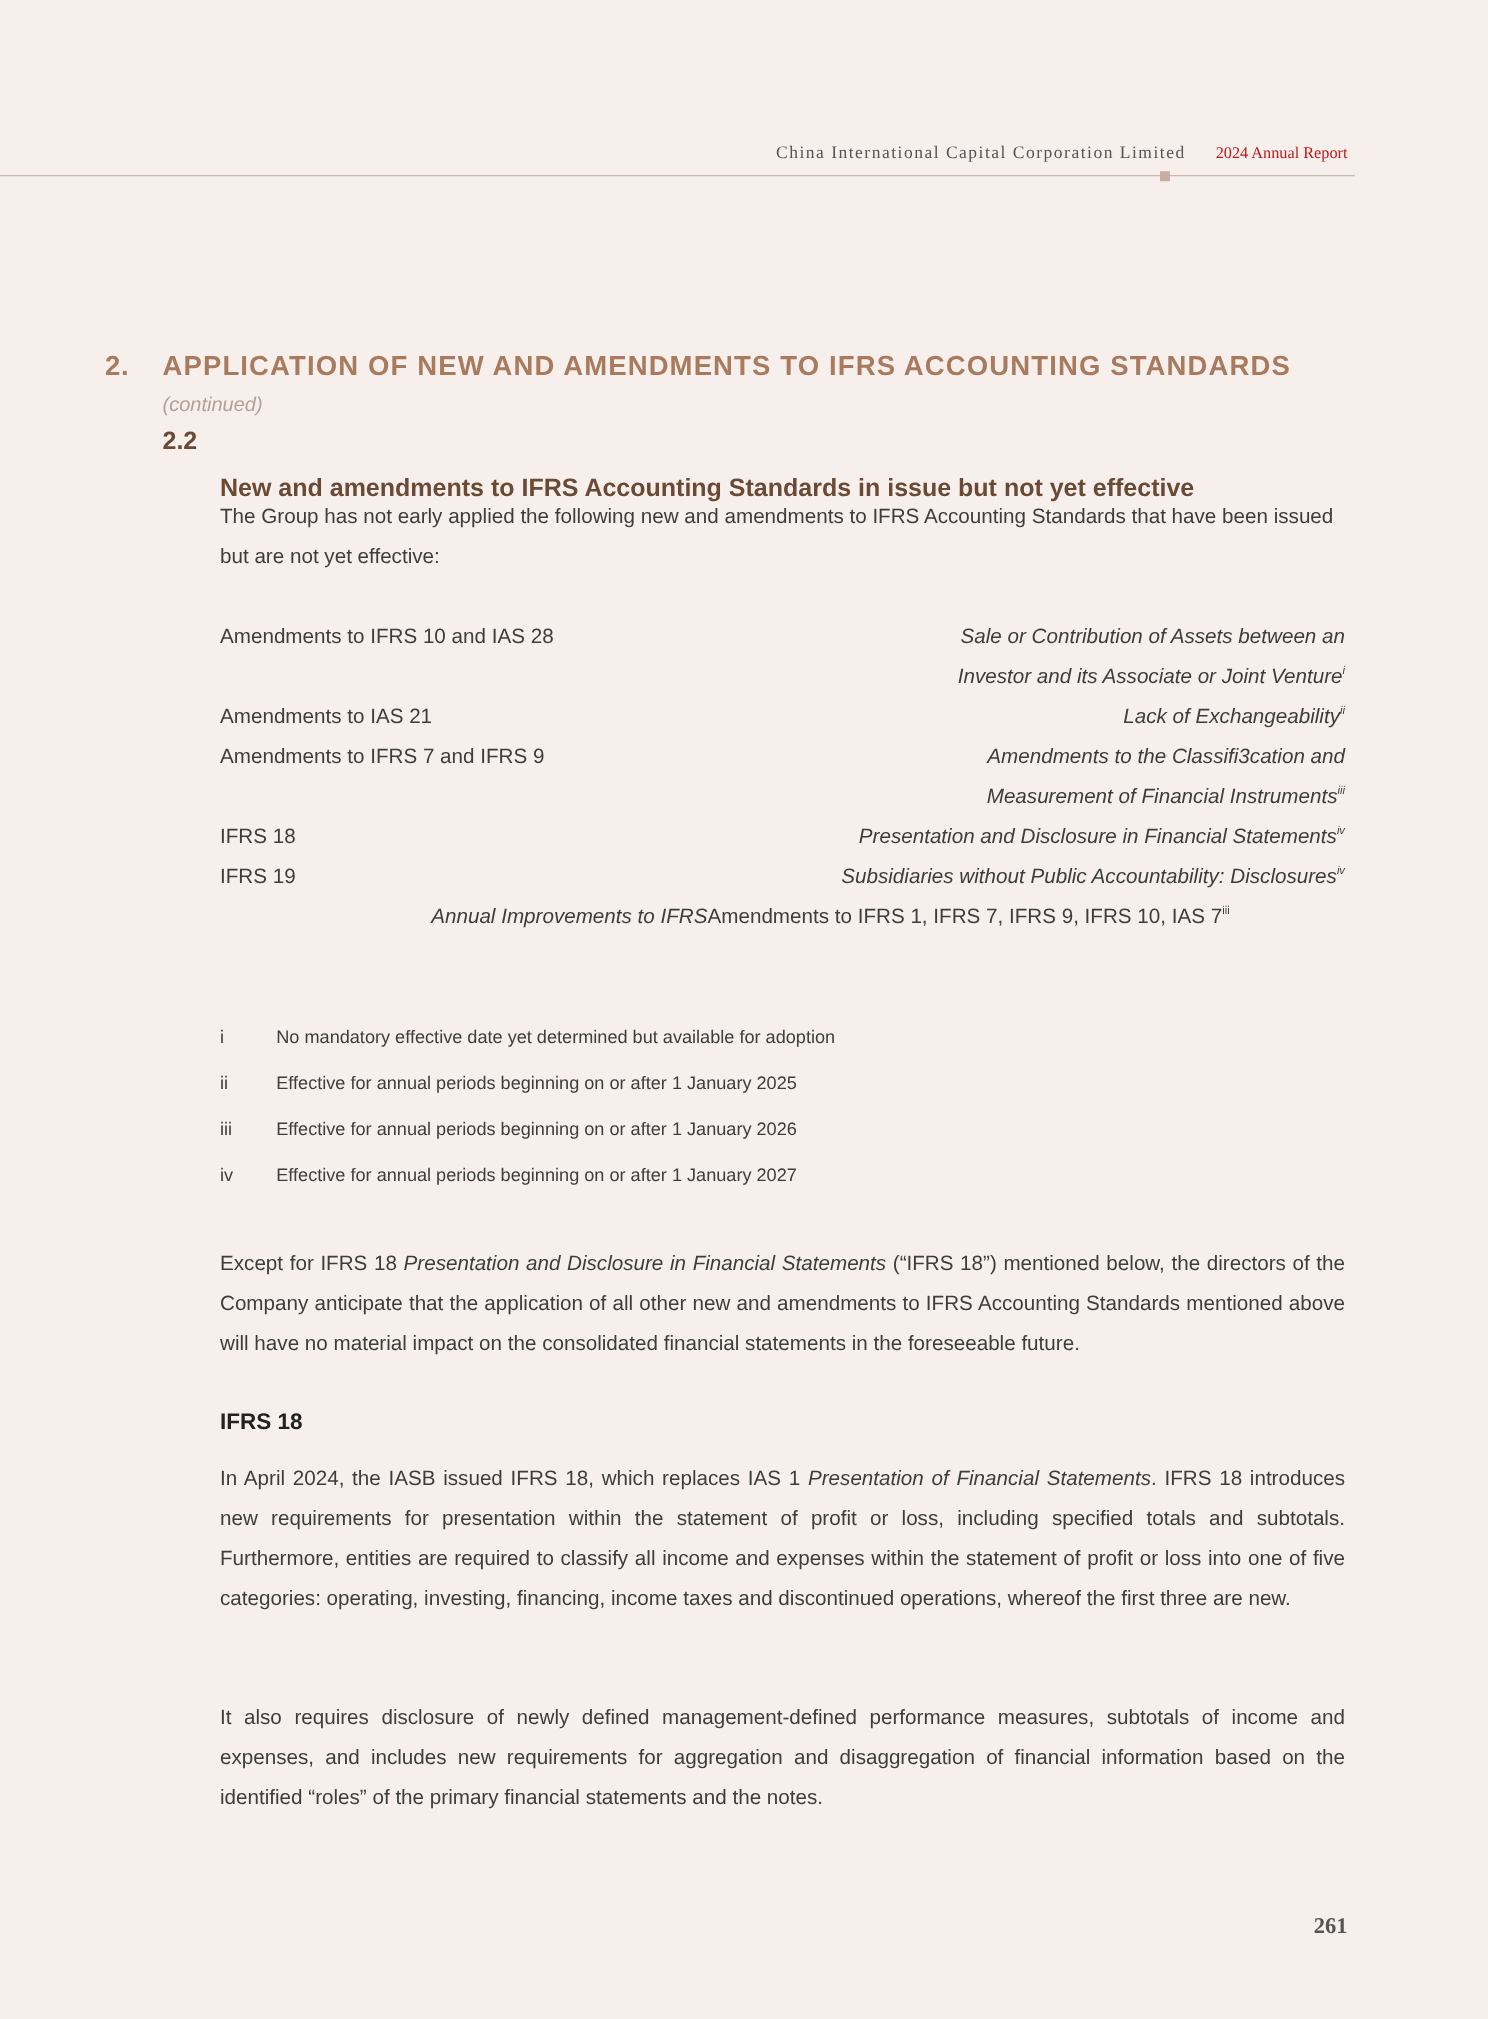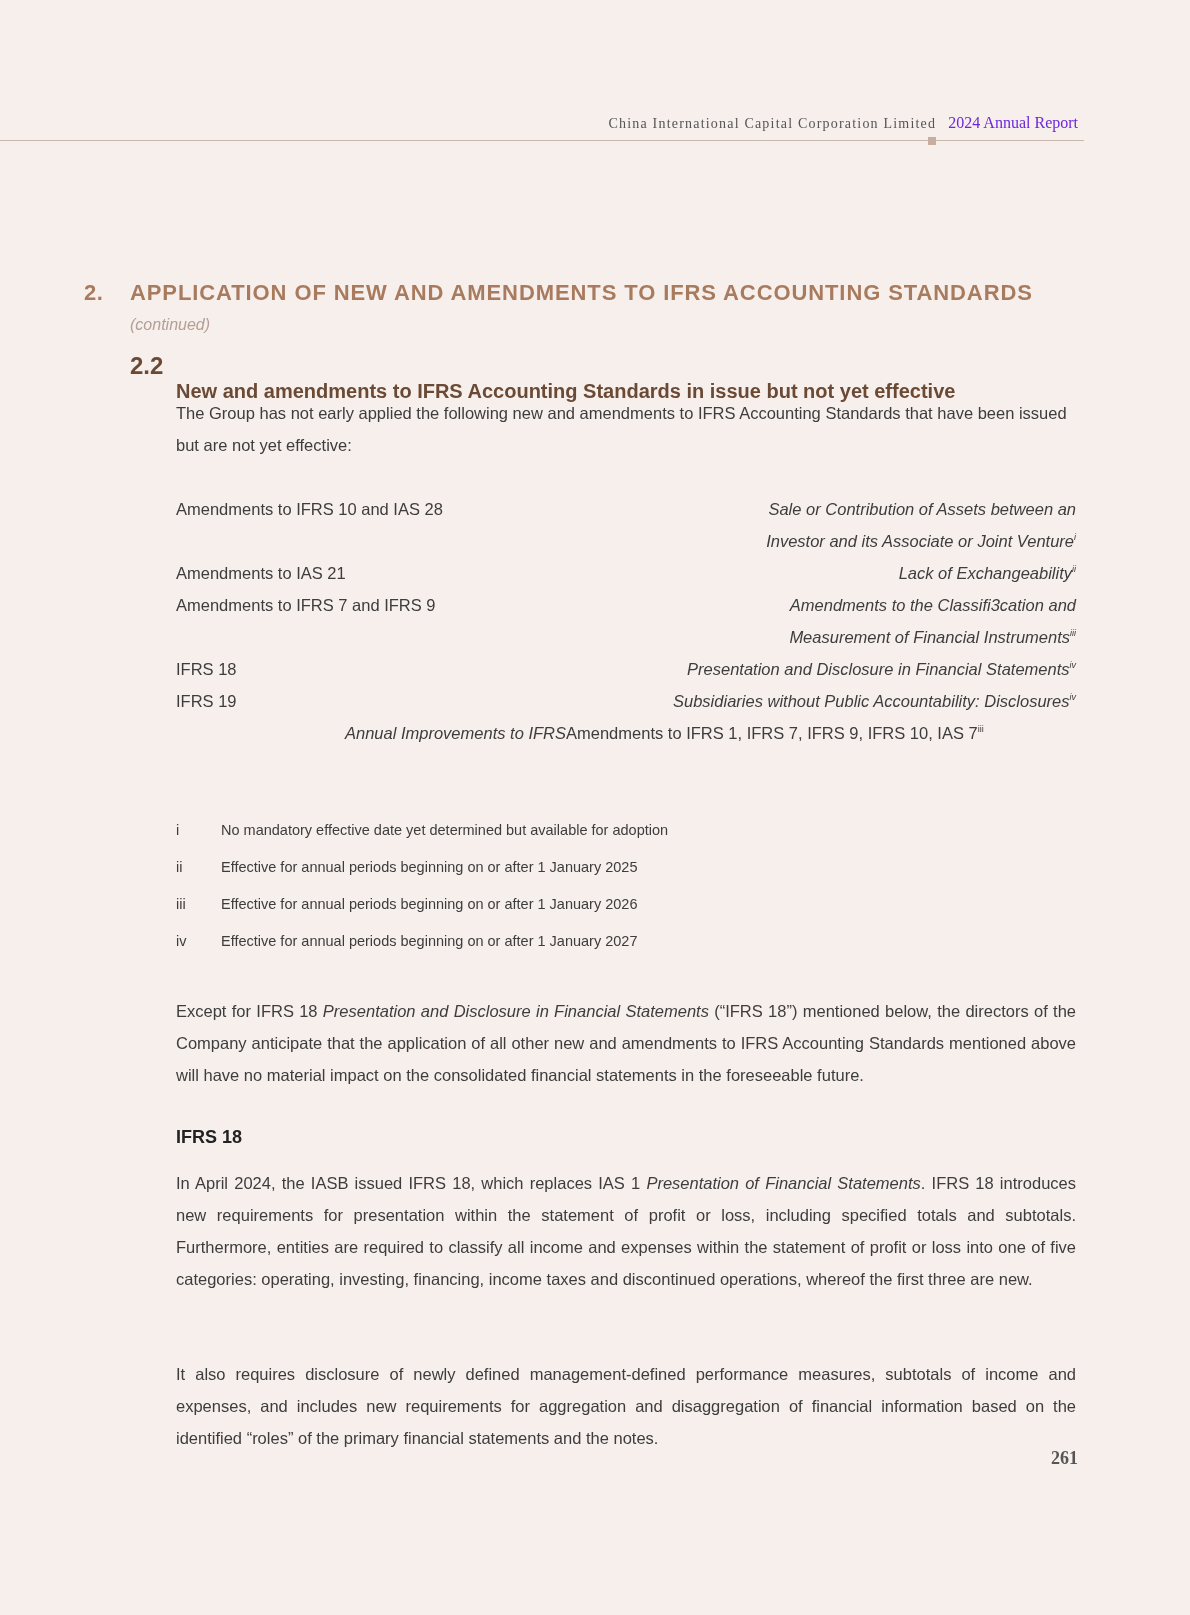--- a/index.html
+++ b/index.html
@@ -5,40 +5,40 @@
   html, body { margin: 0; padding: 0; }
   body {
     width: 1190px; height: 1615px; background: #f6efec; position: relative;
     font-family: "Liberation Sans", sans-serif; color: #3a3a3a; overflow: hidden;
   }
   .header-text {
     position: absolute; top: 114px; right: 112px; white-space: nowrap;
     font-family: "Liberation Serif", serif; font-size: 14px;
   }
   .header-company { color: #555; letter-spacing: 1.2px; }
-  .header-report { color: #6d28d9; font-size: 16px; margin-left: 12px; }
+  .header-report { color: #b91c1c; font-size: 13px; margin-left: 24px; }
   .header-rule {
     position: absolute; top: 140px; left: 0; width: 1084px; height: 1px; background: #cbb9ae;
   }
   .header-square {
     position: absolute; top: 137px; left: 928px; width: 8px; height: 8px; background: #c8ada1;
   }
   .sec-num {
     position: absolute; left: 84px; top: 280px; font-size: 22px; font-weight: bold;
     color: #a87b5e; letter-spacing: 0.5px;
   }
   .sec-title {
     position: absolute; left: 130px; top: 280px; font-size: 22px; font-weight: bold;
     color: #a87b5e; letter-spacing: 0.9px; white-space: nowrap;
   }
   .sec-cont {
     position: absolute; left: 130px; top: 316px; font-size: 16px; font-style: italic; color: #b39f95;
   }
   .sub-num {
-    position: absolute; left: 130px; top: 352px; font-size: 24px; font-weight: bold; color: #6b4a35;
+    position: absolute; left: 130px; top: 342px; font-size: 20px; font-weight: bold; color: #6b4a35;
   }
   .sub-title {
     position: absolute; left: 176px; top: 356px; font-size: 20px; font-weight: bold; color: #6b4a35; white-space: nowrap; margin-top: 24px;
   }
   .body-text { font-size: 16.5px; line-height: 32px; color: #3d3d3d; }
   .intro { position: absolute; left: 176px; top: 397px; width: 900px; }
   .justify { text-align: justify; }
   .std-table { position: absolute; left: 176px; top: 493px; width: 900px; }
   .std-row { display: flex; font-size: 16.5px; line-height: 32px; color: #3d3d3d; }
   .std-left { width: 390px; }
@@ -47,21 +47,21 @@
   .it { font-style: italic; text-align: right; }
   sup { font-size: 9px; vertical-align: 7px; line-height: 0; }
   .notes { position: absolute; left: 176px; top: 812px; }
   .note { display: flex; font-size: 14.5px; line-height: 37px; color: #3d3d3d; }
   .note-key { width: 45px; }
   .para1 { position: absolute; left: 176px; top: 995px; width: 900px; }
   .ifrs-head { position: absolute; left: 176px; top: 1127px; font-size: 18px; font-weight: bold; color: #222; }
   .para2 { position: absolute; left: 176px; top: 1167px; width: 900px; }
   .para3 { position: absolute; left: 176px; top: 1358px; width: 900px; }
   .page-num {
-    position: absolute; right: 112px; top: 1448px; font-family: "Liberation Serif", serif;
+    position: absolute; right: 112px; top: 1530px; font-family: "Liberation Serif", serif;
     font-size: 18px; font-weight: bold; color: #555;
   }
 </style>
 </head>
 <body>
 
 <div class="header-text">
   <span class="header-company">China International Capital Corporation Limited</span><span class="header-report">2024 Annual Report</span>
 </div>
 <div class="header-rule"></div>

